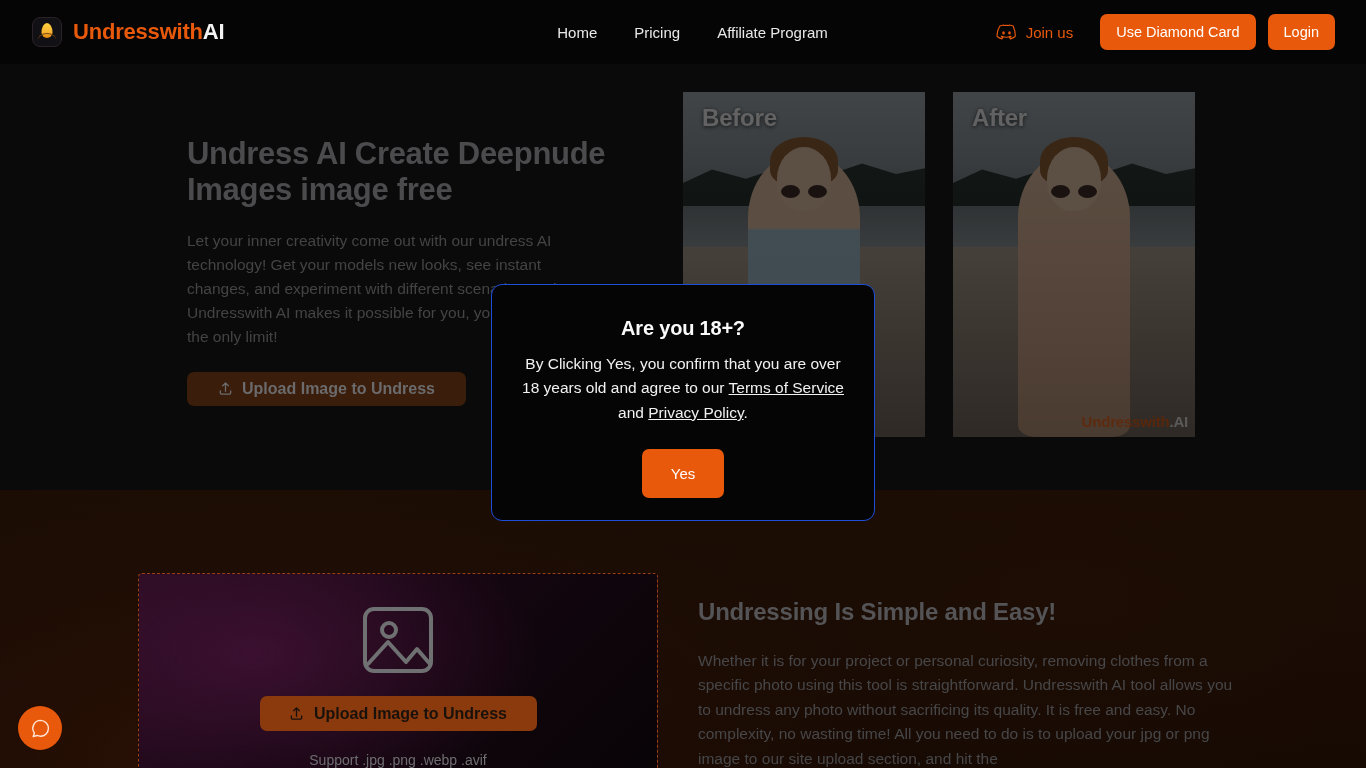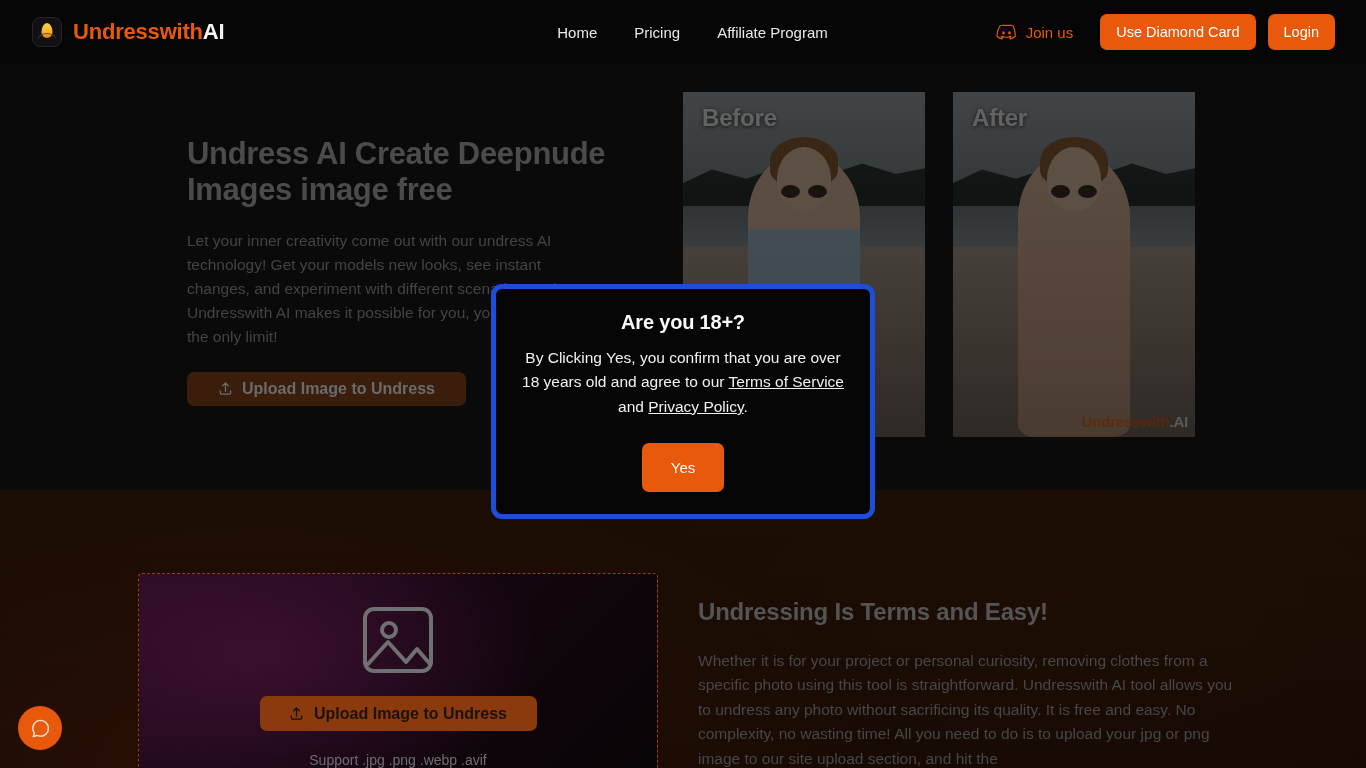--- a/index.html
+++ b/index.html
@@ -344,23 +344,23 @@
   .modal-scrim {
     position: absolute;
     inset: 0;
     z-index: 40;
   }
   .modal {
     position: absolute;
     left: 491px; top: 284px;
     width: 384px;
     background: #050505;
-    border: 5px solid #1d4ed8;
+    border: 1px solid #1d4ed8;
     border-radius: 11px;
-    padding: 22px 22px 22px;
+    padding: 32px 22px 22px;
     z-index: 41;
     text-align: center;
   }
   .modal-title {
     font-size: 20px;
     font-weight: 700;
     color: #fafafa;
     letter-spacing: -0.2px;
   }
   .modal-body {
@@ -484,21 +484,21 @@
         <svg class="up-ico" viewBox="0 0 16 16" fill="none">
           <path d="M8 11V2M8 2 5 5M8 2l3 3" stroke="#19110b" stroke-width="1.4" stroke-linecap="round" stroke-linejoin="round"></path>
           <path d="M2.5 10.5v2a1.5 1.5 0 0 0 1.5 1.5h8a1.5 1.5 0 0 0 1.5-1.5v-2" stroke="#19110b" stroke-width="1.4" stroke-linecap="round"></path>
         </svg>
         <span>Upload Image to Undress</span>
       </div>
       <div class="dz-support">Support .jpg .png .webp .avif</div>
     </div>
 
     <div class="lower-right">
-      <h2 class="lr-title">Undressing Is Terms and Easy!</h2>
+      <h2 class="lr-title">Undressing Is Simple and Easy!</h2>
       <p class="lr-body">Whether it is for your project or personal curiosity, removing clothes from a specific photo using this tool is straightforward. Undresswith AI tool allows you to undress any photo without sacrificing its quality. It is free and easy. No complexity, no wasting time! All you need to do is to upload your jpg or png image to our site upload section, and hit the</p>
     </div>
   </section>
 
   <div class="chat-fab">
     <svg class="chat-ico" viewBox="0 0 22 22" fill="none">
       <path d="M11 2.5a8.3 8.3 0 0 1 0 16.6 8.6 8.6 0 0 1-3.6-.8l-4 1.1 1.2-3.7A8.3 8.3 0 0 1 11 2.5z" stroke="#ffe6d6" stroke-width="1.5" stroke-linejoin="round"></path>
     </svg>
   </div>
 

